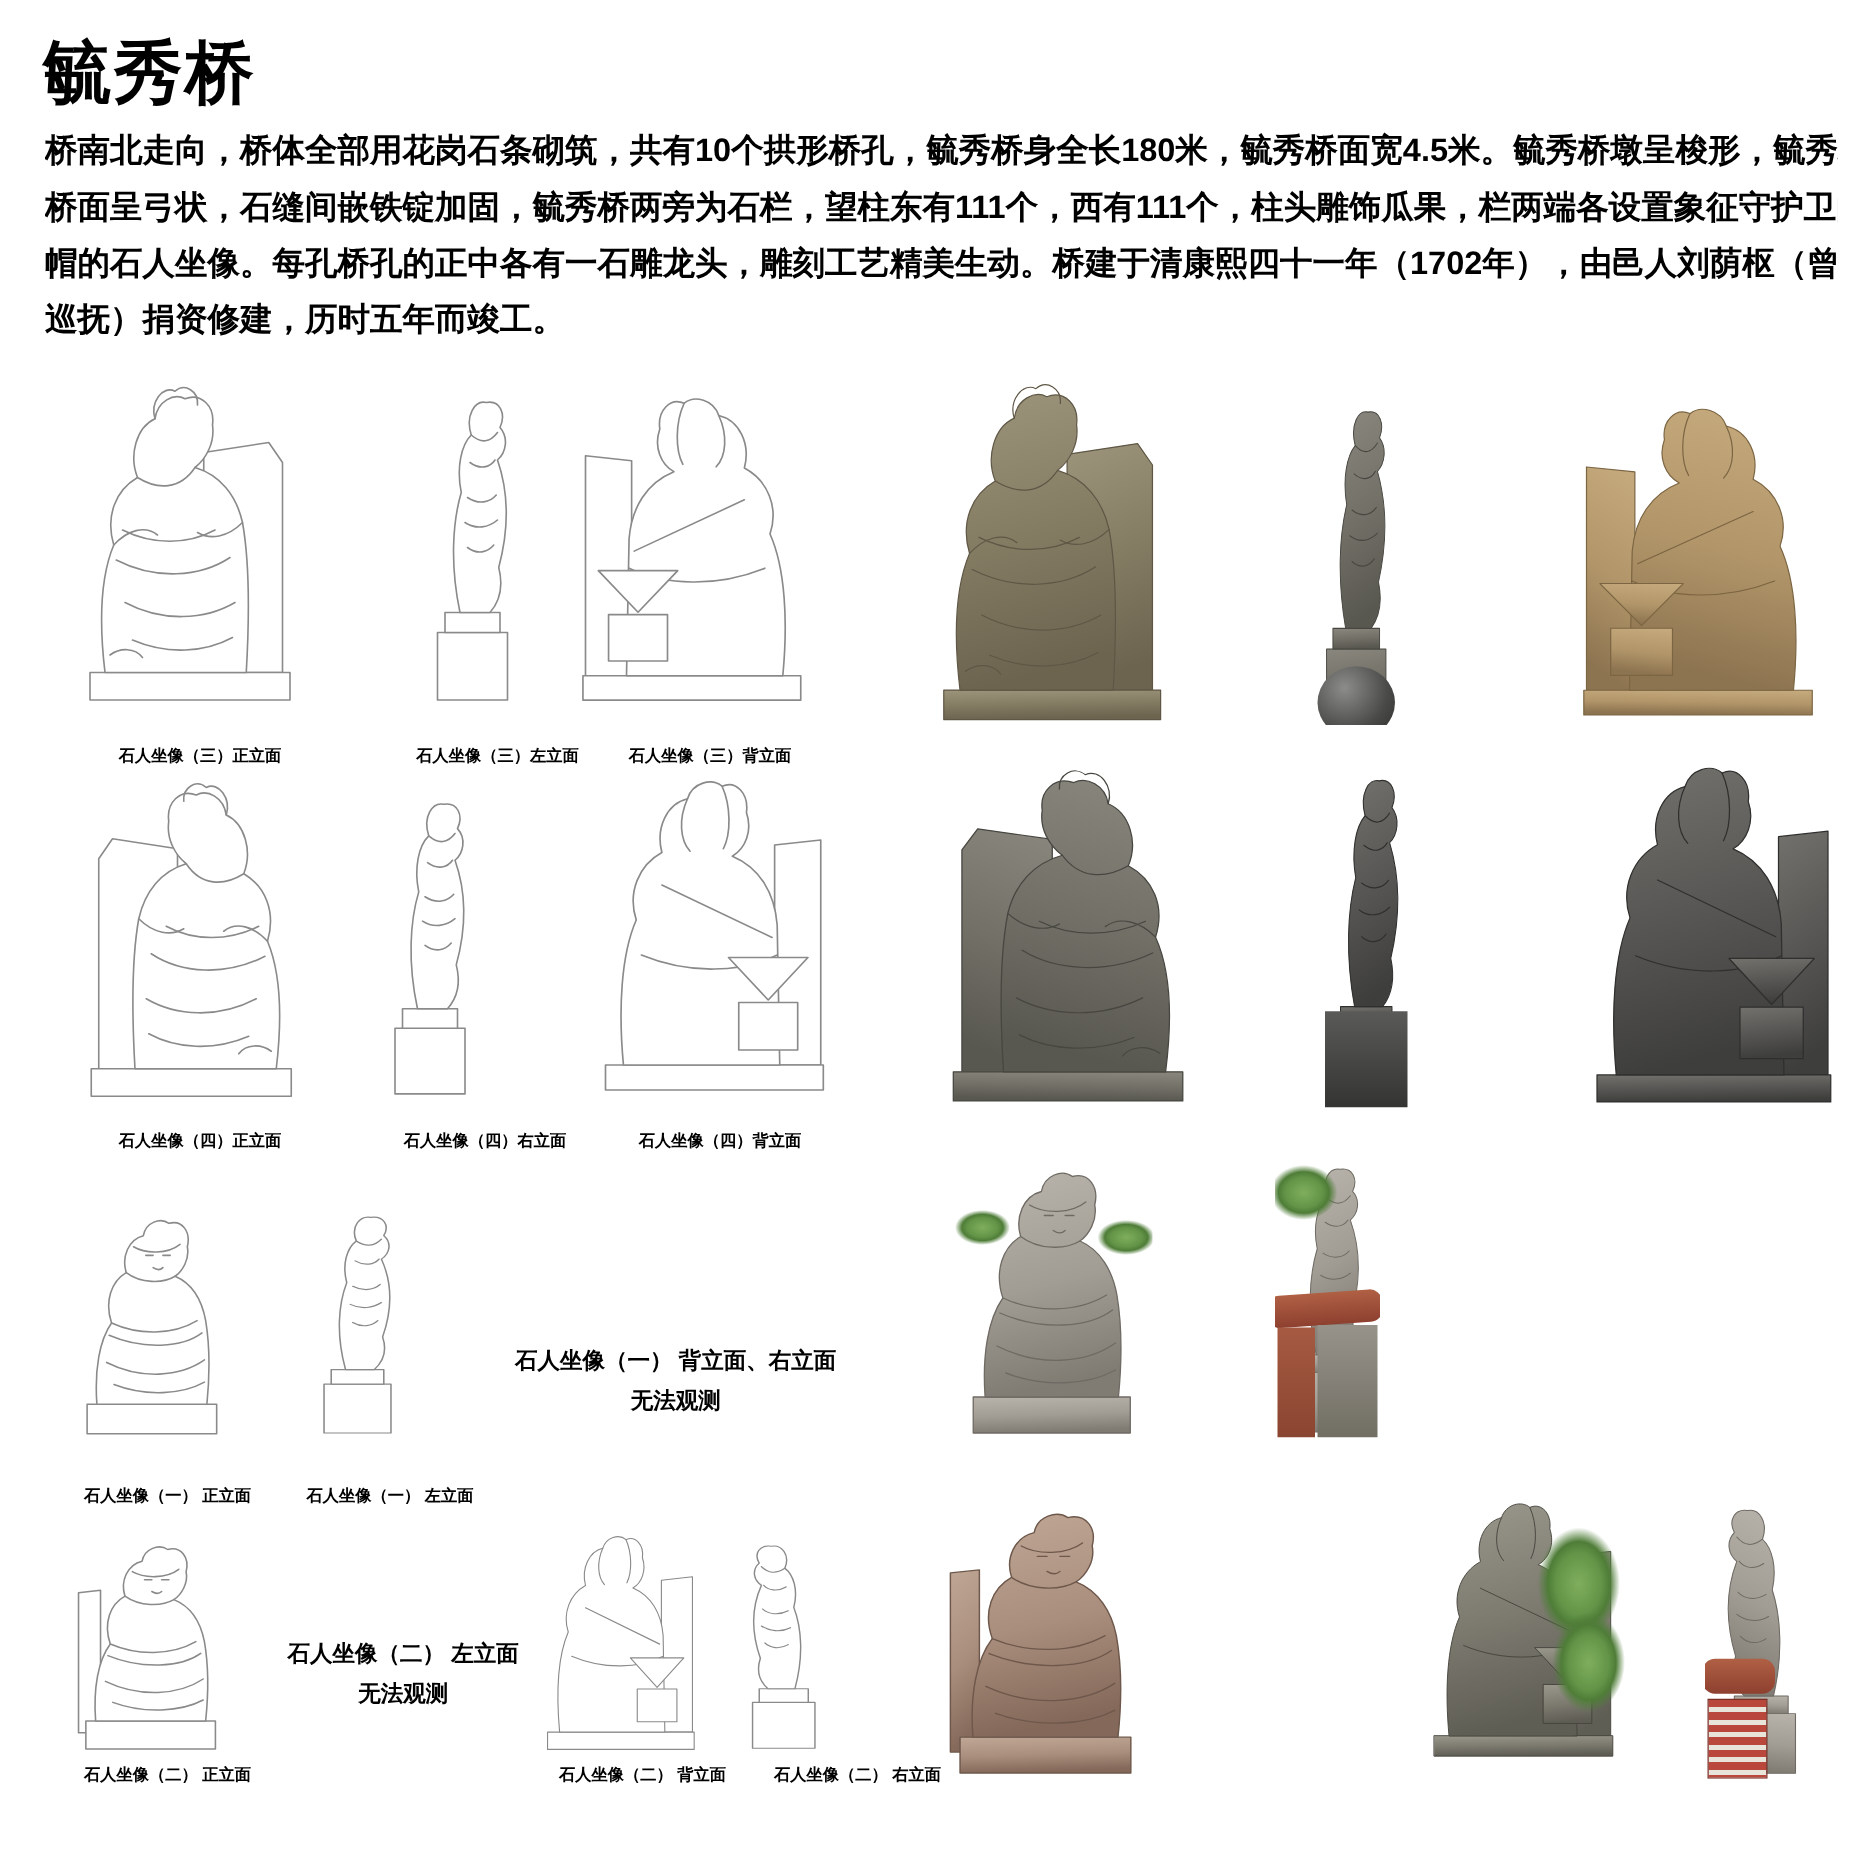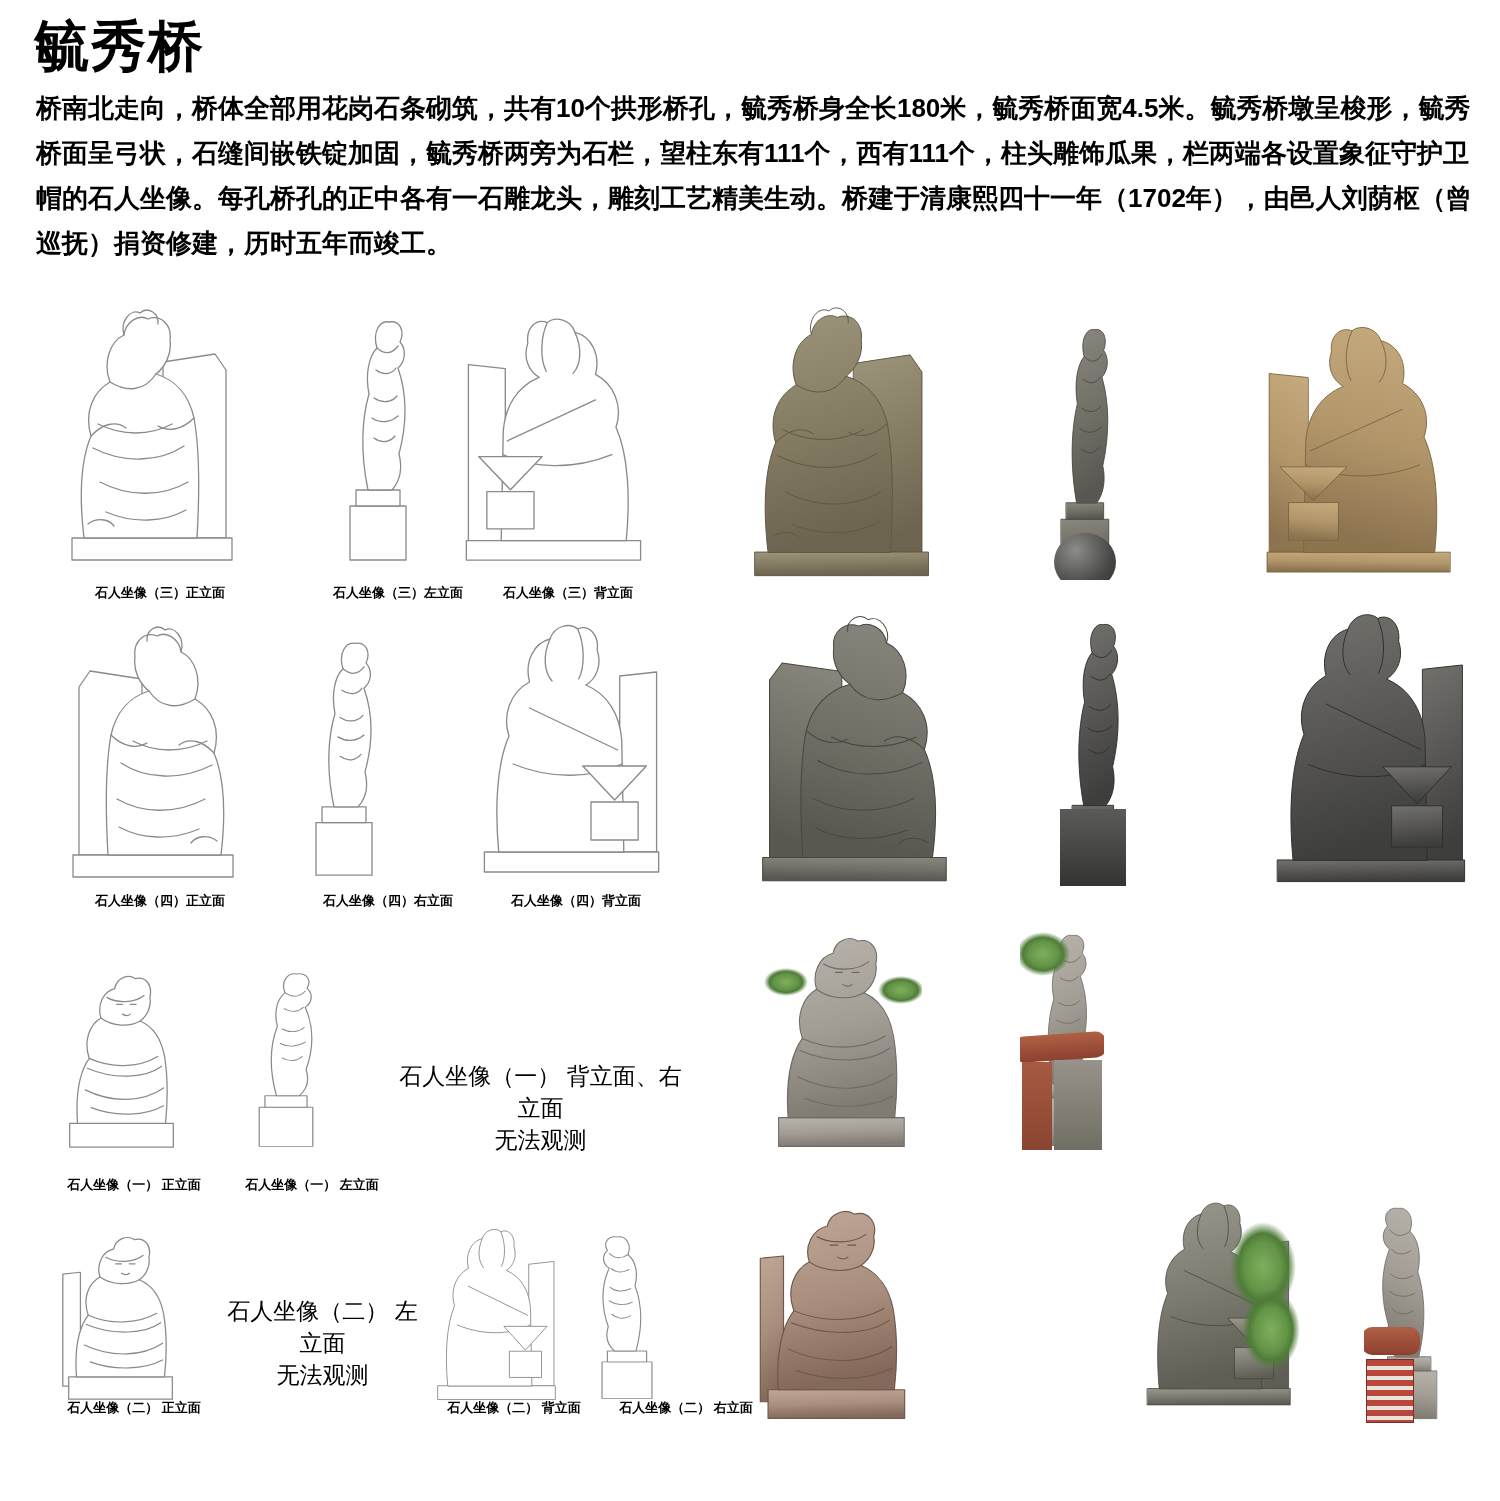--- a/index.html
+++ b/index.html
@@ -1,23 +1,23 @@
 <!DOCTYPE html>
 <html><head>
 <meta charset="utf-8">
 <style>
   html,body{margin:0;padding:0;background:#ffffff;}
   body{width:1500px;height:1501px;position:relative;overflow:hidden;
        font-family:"Liberation Sans","DejaVu Sans",sans-serif;color:#000;}
-  .abs{position:absolute;}
+  .abs{position:absolute;margin-top:12px;}
   #title{left:34px;top:10px;font-size:55px;font-weight:700;letter-spacing:2px;}
   #intro{left:36px;top:86px;width:1434px;font-size:26px;font-weight:700;}
   #intro .iline{height:45px;line-height:45px;white-space:nowrap;overflow:hidden;}
   .caption{font-size:13px;font-weight:700;text-align:center;height:24px;line-height:24px;white-space:nowrap;}
-  .note{font-size:23px;font-weight:400;text-align:center;line-height:32px;}
+  .note{font-size:18px;font-weight:700;text-align:center;line-height:32px;}
   .slot{position:absolute;}
   .slot svg{position:absolute;left:0;top:0;width:100%;height:100%;}
   .slot{overflow:hidden;}
   
   .drawing{fill:#ffffff;stroke:#8a8a8a;stroke-width:1.3;stroke-linecap:round;stroke-linejoin:round;}
   
   .ph{stroke-linecap:round;stroke-linejoin:round;}
   .ph-brown{fill:url(#g-brown);stroke:#5f5745;stroke-width:.9;}
   .ph-tan{fill:url(#g-tan);stroke:#7c6542;stroke-width:.9;}
   .ph-grey{fill:url(#g-grey);stroke:#474640;stroke-width:.9;}

